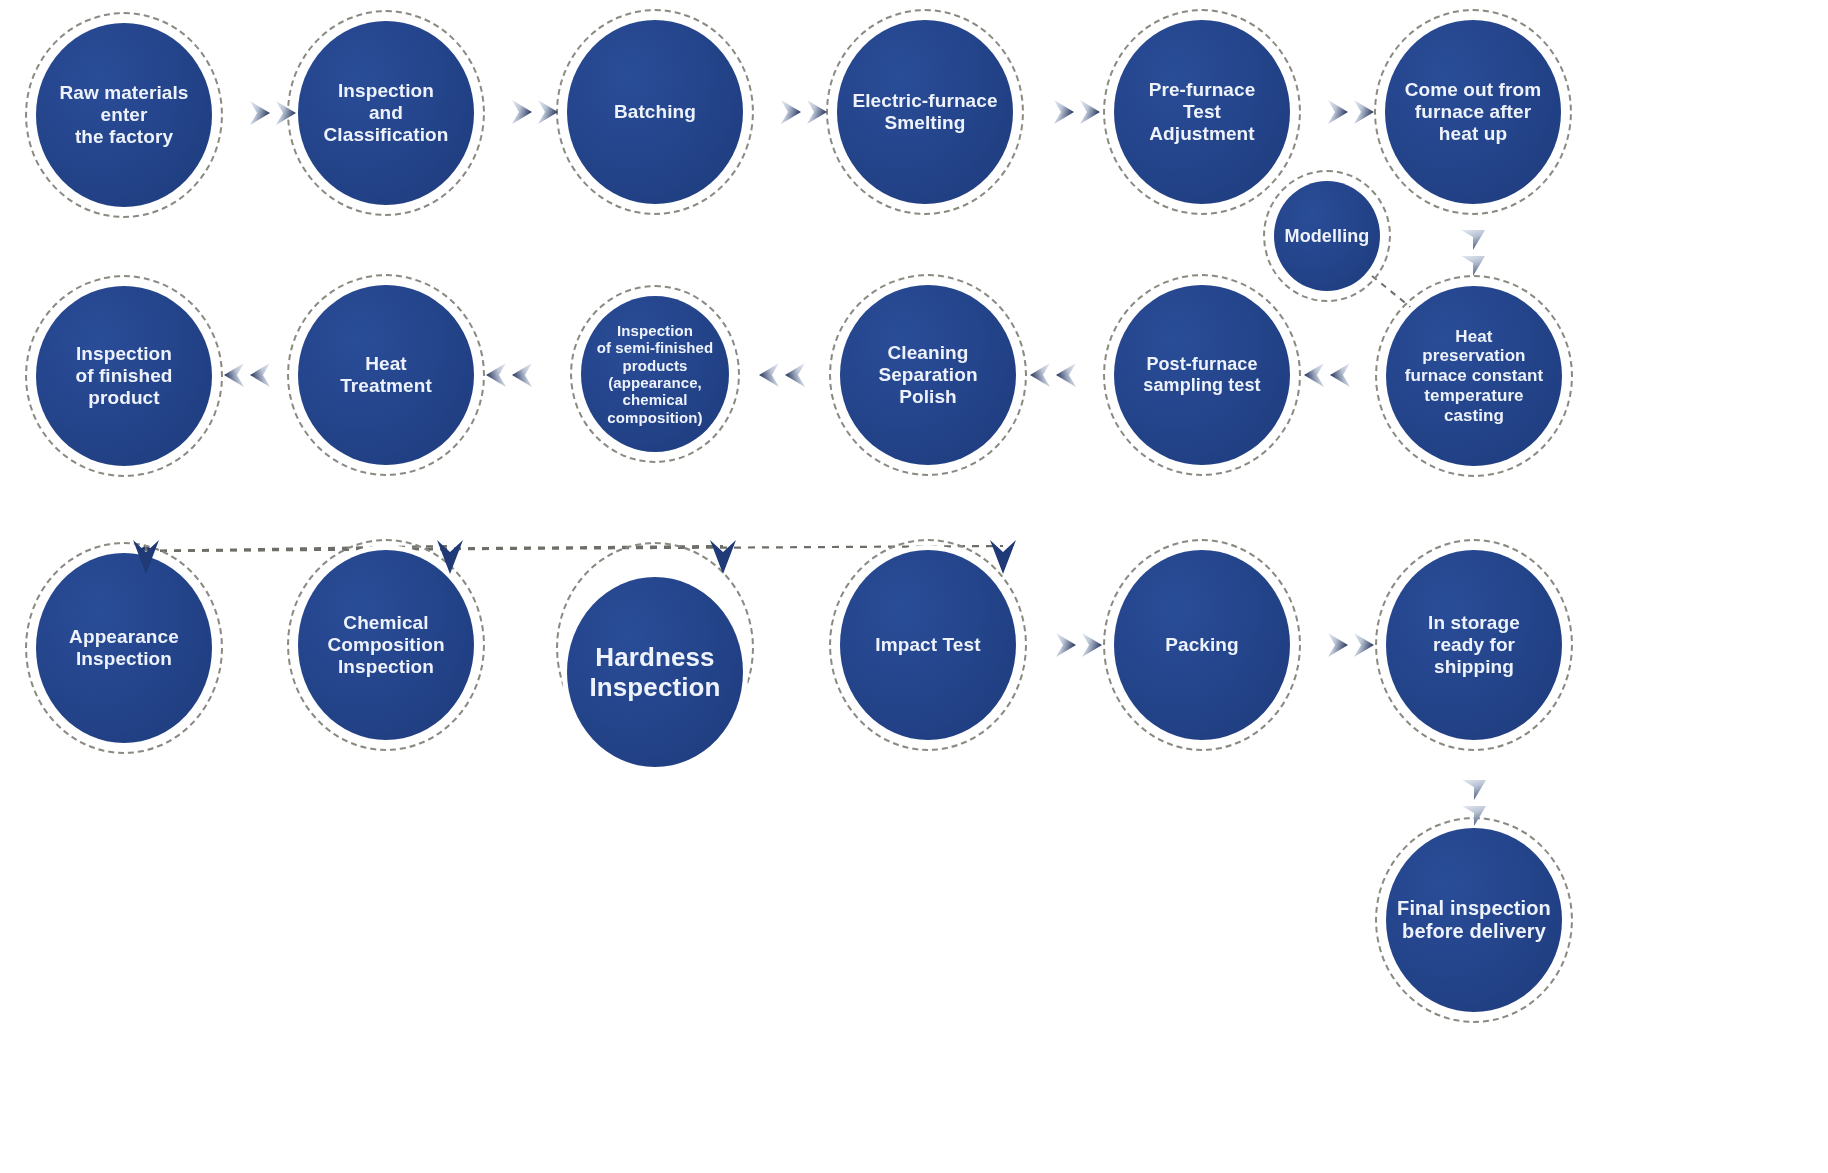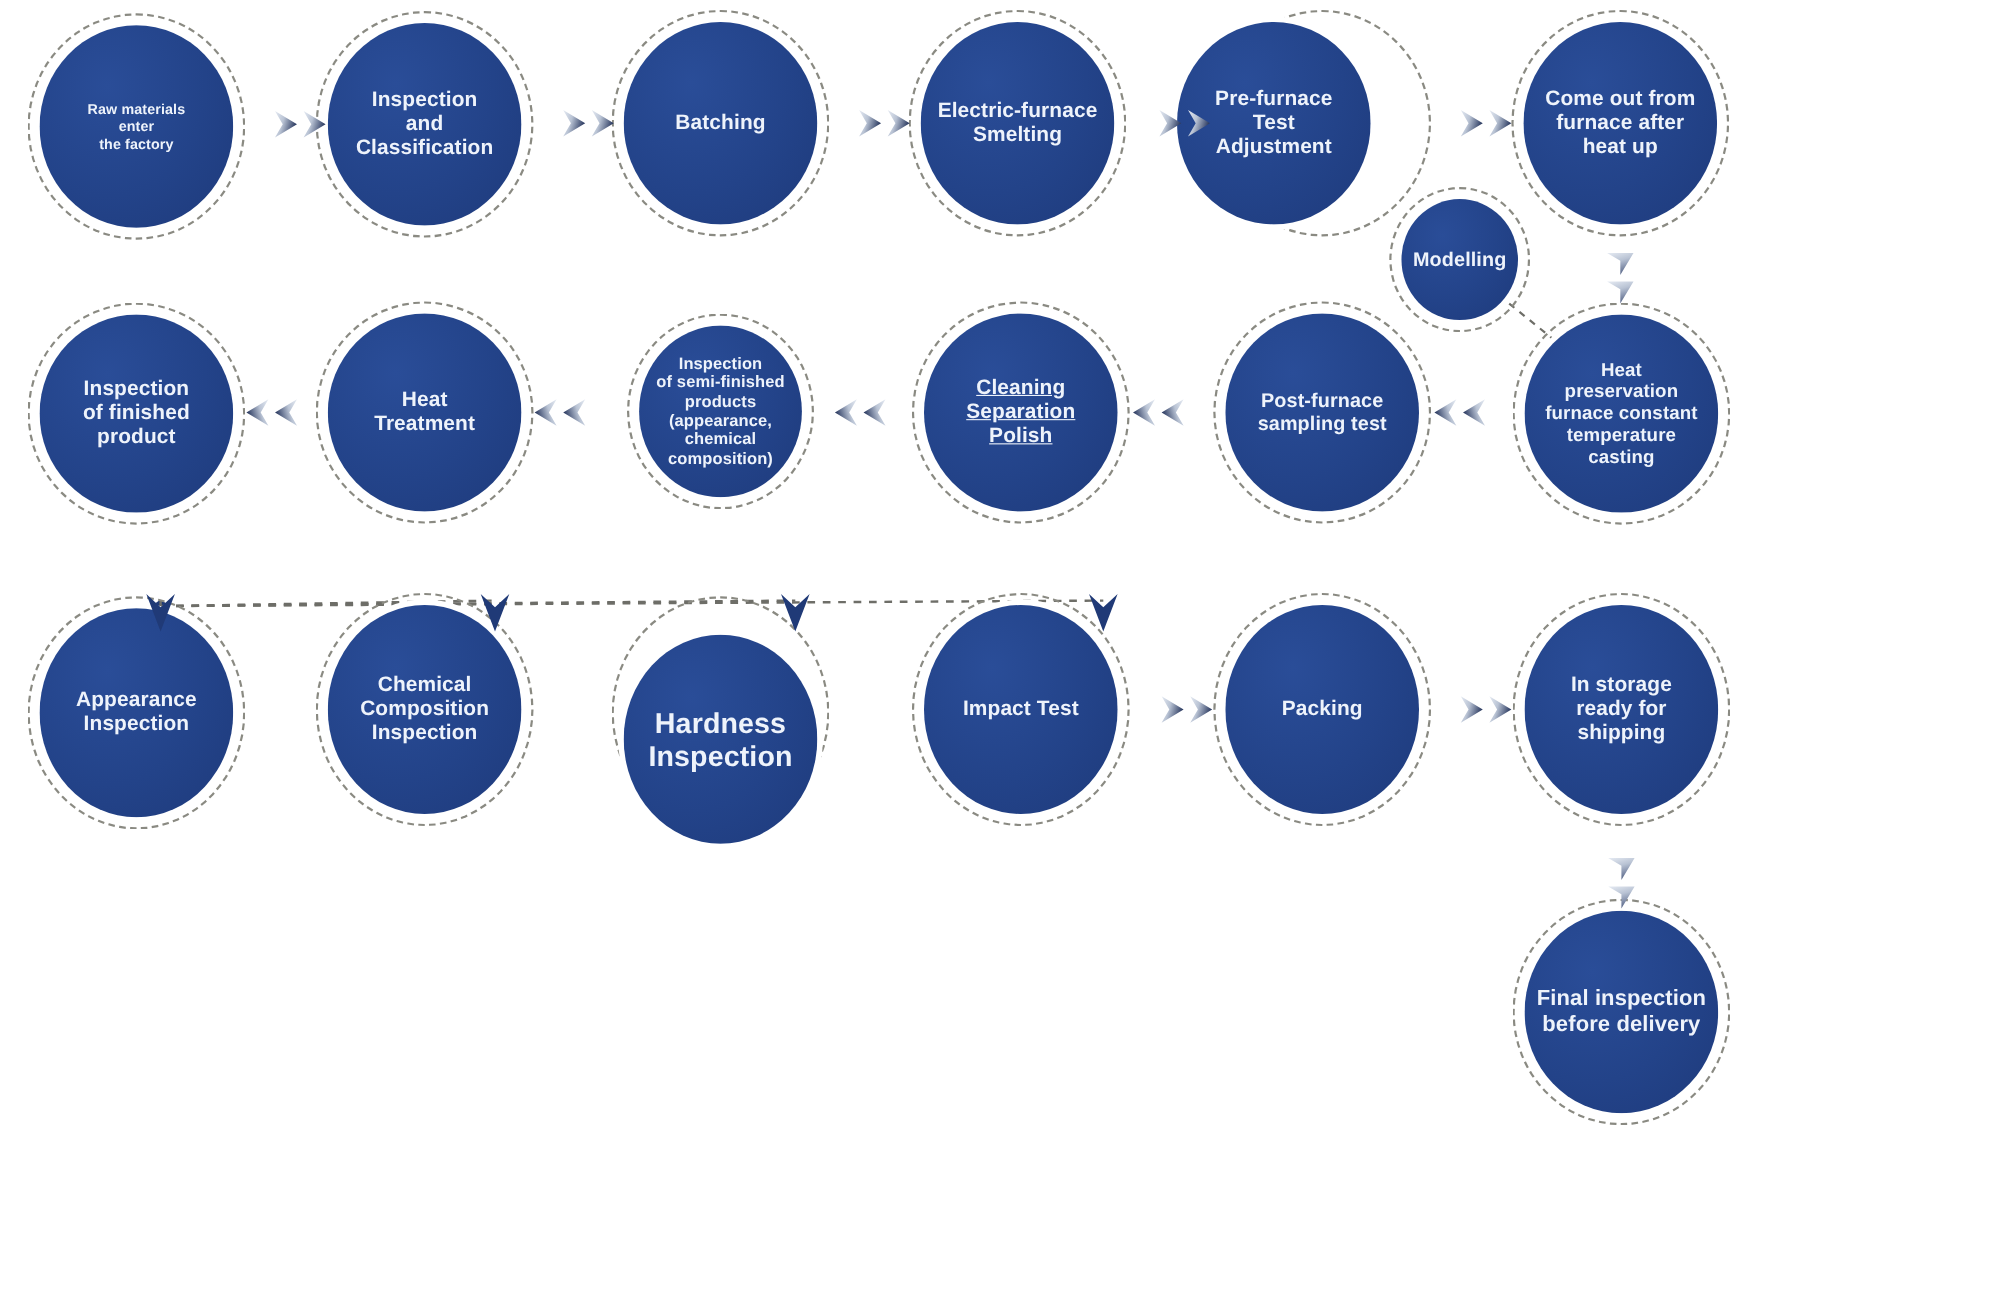--- a/index.html
+++ b/index.html
@@ -81,42 +81,42 @@
         <path d="M 146 551 L 723 546" stroke="#6e6e68" stroke-width="2.2" stroke-dasharray="7 7" fill="none"></path>
         <path d="M 146 551 L 1003 546" stroke="#6e6e68" stroke-width="2.2" stroke-dasharray="7 7" fill="none"></path>
       </g>
     <g id="modelling-line">
         <path d="M 1372 276 L 1414 310" stroke="#6e6e68" stroke-width="2" stroke-dasharray="6 6" fill="none"></path>
       </g>
   </svg>
 
   <div id="nodes-layer">
       <div class="ring" style="left: 25px; top: 12px; width: 198px; height: 206px;"></div>
-      <div class="node" style="left: 36px; top: 23px; width: 176px; height: 184px; font-size: 13px;">
+      <div class="node" style="left: 36px; top: 23px; width: 176px; height: 184px; font-size: 19px;">
         <span class="label">Raw materials
 enter
 the factory</span>
       </div>
       <div class="ring" style="left: 287px; top: 10px; width: 198px; height: 206px;"></div>
       <div class="node" style="left: 298px; top: 21px; width: 176px; height: 184px; font-size: 19px;">
         <span class="label">Inspection
 and
 Classification</span>
       </div>
       <div class="ring" style="left: 556px; top: 9px; width: 198px; height: 206px;"></div>
       <div class="node" style="left: 567px; top: 20px; width: 176px; height: 184px; font-size: 19px; align-items: center;">
         <span class="label">Batching</span>
       </div>
       <div class="ring" style="left: 826px; top: 9px; width: 198px; height: 206px;"></div>
       <div class="node" style="left: 837px; top: 20px; width: 176px; height: 184px; font-size: 19px;">
         <span class="label">Electric-furnace
 Smelting</span>
       </div>
       <div class="ring" style="left: 1103px; top: 9px; width: 198px; height: 206px;"></div>
-      <div class="node" style="left: 1070px; top: 20px; width: 176px; height: 184px; font-size: 19px;">
+      <div class="node" style="left: 1114px; top: 20px; width: 176px; height: 184px; font-size: 19px;">
         <span class="label">Pre-furnace
 Test
 Adjustment</span>
       </div>
       <div class="ring" style="left: 1374px; top: 9px; width: 198px; height: 206px;"></div>
       <div class="node" style="left: 1385px; top: 20px; width: 176px; height: 184px; font-size: 19px;">
         <span class="label">Come out from
 furnace after
 heat up</span>
       </div>
@@ -138,21 +138,21 @@
       <div class="ring" style="left: 570px; top: 285px; width: 170px; height: 178px;"></div>
       <div class="node" style="left: 581px; top: 296px; width: 148px; height: 156px; font-size: 15px;">
         <span class="label">Inspection
 of semi-finished
 products
 (appearance,
 chemical
 composition)</span>
       </div>
       <div class="ring" style="left: 829px; top: 274px; width: 198px; height: 202px;"></div>
-      <div class="node" style="left: 840px; top: 285px; width: 176px; height: 180px; font-size: 19px; text-decoration: underline;">
+      <div class="node" style="left: 840px; top: 285px; width: 176px; height: 180px; font-size: 19px;">
         <span class="label">Cleaning
 Separation
 Polish</span>
       </div>
       <div class="ring" style="left: 1103px; top: 274px; width: 198px; height: 202px;"></div>
       <div class="node" style="left: 1114px; top: 285px; width: 176px; height: 180px; font-size: 18px;">
         <span class="label">Post-furnace
 sampling test</span>
       </div>
       <div class="ring" style="left: 1375px; top: 275px; width: 198px; height: 202px;"></div>

